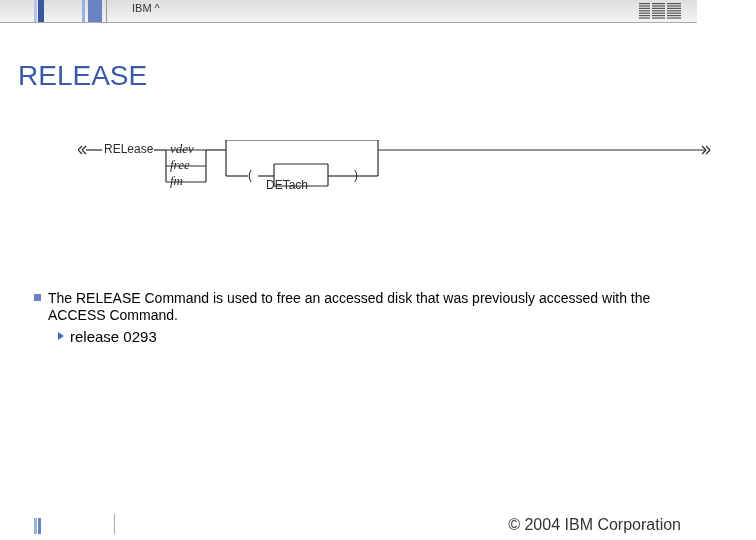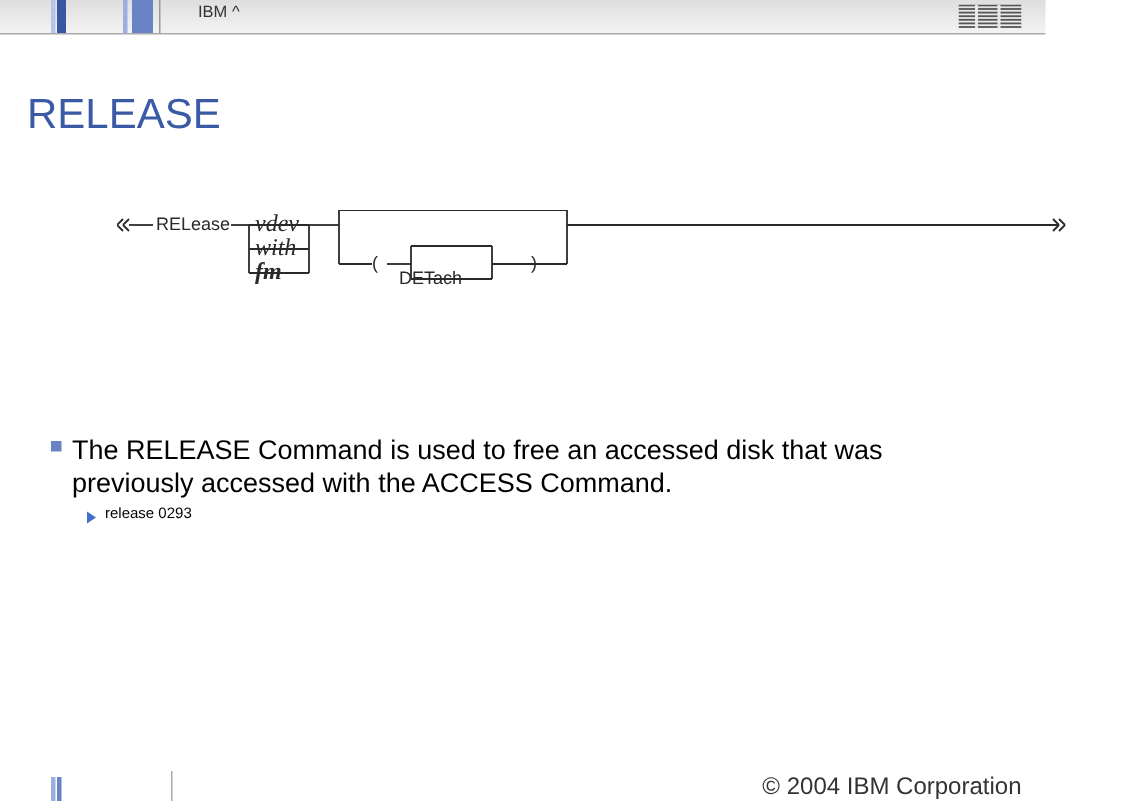--- a/index.html
+++ b/index.html
@@ -67,55 +67,55 @@
     position: absolute;
     left: 78px;
     top: 140px;
     width: 640px;
     height: 60px;
   }
   .dg-label {
     position: absolute;
     font-family: "Times New Roman", serif;
     font-style: italic;
-    font-size: 16px;
+    font-size: 13px;
     color: #2a2a2a;
   }
   .dg-label.cmd {
     font-family: Arial, sans-serif;
     font-style: normal;
     font-size: 12px;
   }
   .bullets {
     position: absolute;
     left: 34px;
     top: 290px;
     right: 30px;
   }
   .bullet {
     position: relative;
     padding-left: 14px;
-    font-size: 18px;
+    font-size: 14px;
     color: #000;
     line-height: 1.2;
     margin-bottom: 4px;
   }
   .bullet .sq {
     position: absolute;
     left: 0;
     top: 4px;
     width: 7px;
     height: 7px;
     background: #6a83c5;
   }
   .sub-bullet {
     position: relative;
     margin-left: 24px;
     padding-left: 12px;
-    font-size: 10px;
+    font-size: 15px;
     color: #000;
     margin-top: 2px;
   }
   .sub-bullet .tri {
     position: absolute;
     left: 0;
     top: 4px;
     width: 0; height: 0;
     border-top: 4px solid transparent;
     border-bottom: 4px solid transparent;
@@ -219,22 +219,22 @@
         <line x1="272" y1="36" x2="300" y2="36"></line>
         <line x1="300" y1="36" x2="300" y2="10"></line>
 
         <line x1="300" y1="10" x2="628" y2="10"></line>
 
         <path d="M628 10 L624 6 M628 10 L624 14 M632 10 L628 6 M632 10 L628 14"></path>
       </g>
     </svg>
     <div class="dg-label cmd" style="left:26px; top:2px;">RELease</div>
     <div class="dg-label" style="left:92px; top:1px;">vdev</div>
-    <div class="dg-label" style="left:92px; top:17px;">with</div>
-    <div class="dg-label" style="left:92px; top:33px;font-weight:bold;">fm</div>
+    <div class="dg-label" style="left:92px; top:17px;">free</div>
+    <div class="dg-label" style="left:92px; top:33px;">fm</div>
     <div class="dg-label cmd" style="left:170px; top:28px; font-style:normal;">(</div>
     <div class="dg-label cmd" style="left:188px; top:38px; font-style:normal;">DETach</div>
     <div class="dg-label cmd" style="left:276px; top:28px; font-style:normal;">)</div>
   </div>
 
   <div class="bullets">
     <div class="bullet">
       <span class="sq"></span>
       <span>The RELEASE Command is used to free an accessed disk that was previously accessed with the ACCESS Command.</span>
     </div>

